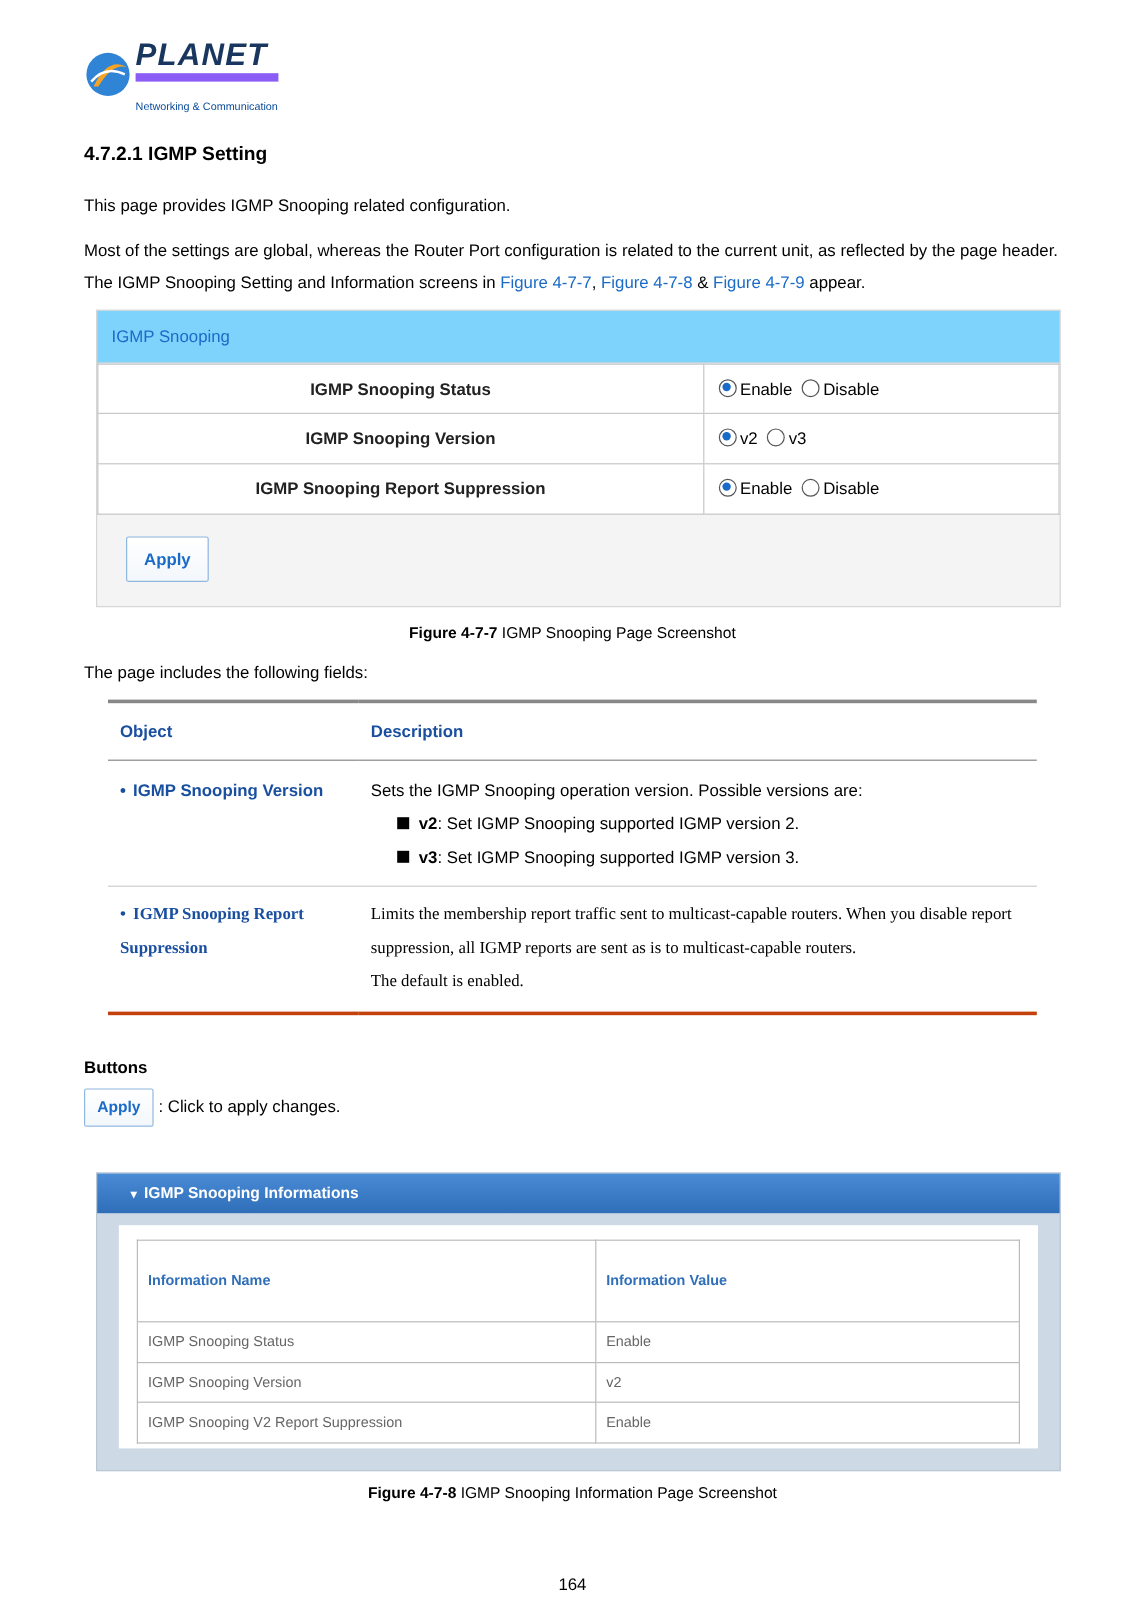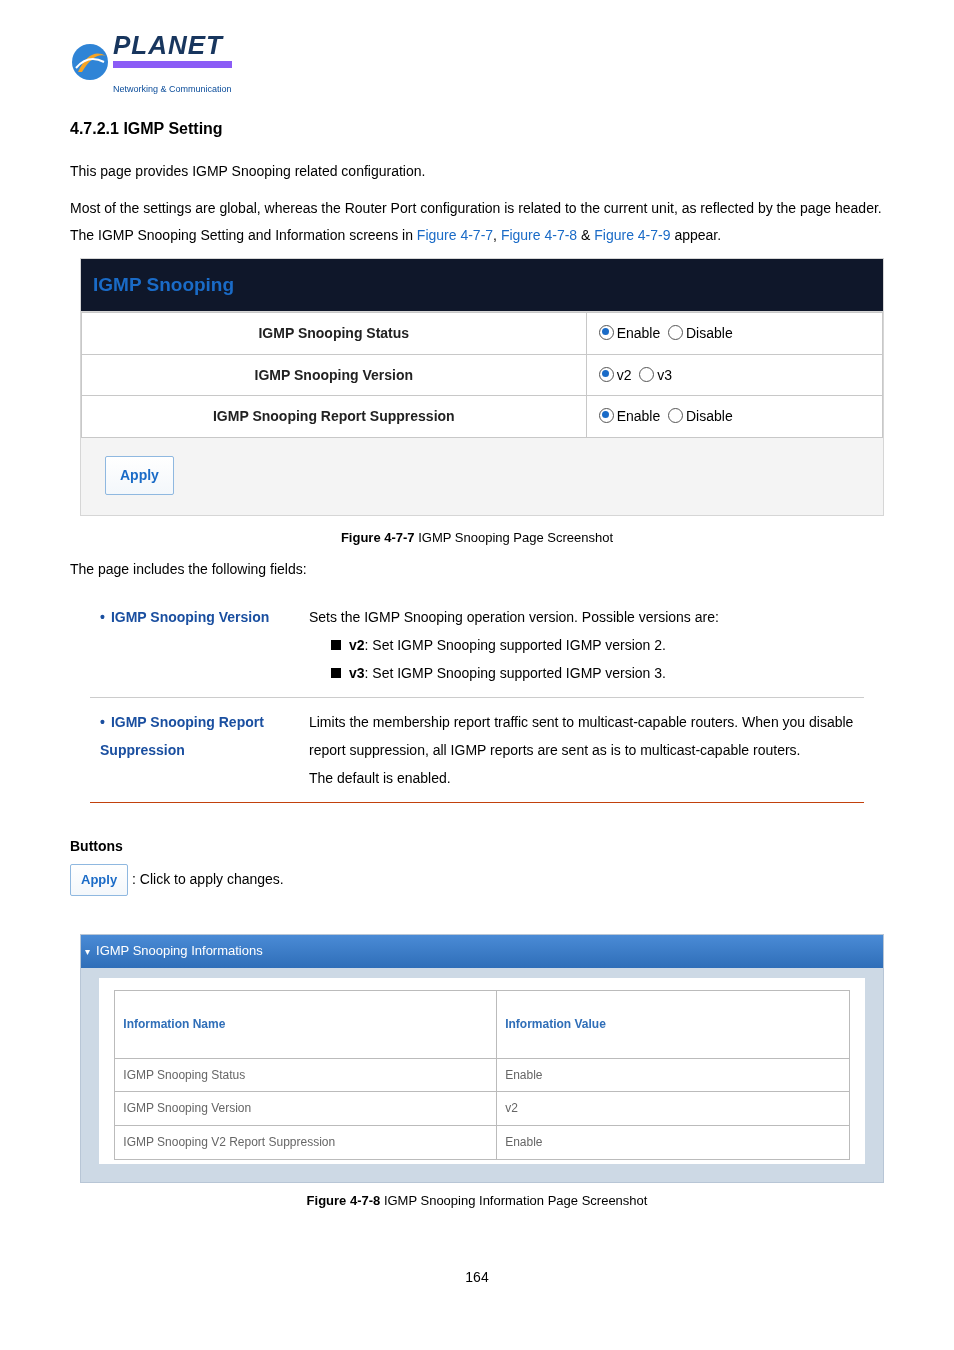--- a/index.html
+++ b/index.html
@@ -21,25 +21,25 @@
   p { margin: 6px 0 10px; }
   .fig-link { color:#1a6bc7; }
 
   
   .scr1 {
     border:1px solid #d6d6d6;
     background:#f4f4f4;
     margin: 8px 0 10px 10px;
   }
   .scr1-title {
-    background:#0f172a;
+    background:#7dd3fc;
     border-bottom:1px solid #d6d6d6;
     color:#1a6bc7;
-    font-weight:bold;
-    font-size:19px;
+    font-weight:normal;
+    font-size:14px;
     padding:8px 12px;
   }
   .scr1-table { width:100%; border-collapse:collapse; }
   .scr1-table td {
     border:1px solid #c8c8c8;
     padding:7px 12px;
     font-size:14px;
     background:#fff;
   }
   .scr1-table td.label {
@@ -83,41 +83,41 @@
     border-top:3px solid #888; border-bottom:1px solid #888;
     padding:10px 10px; font-size:14px;
   }
   .desc-table td {
     border-bottom:1px solid #ccc;
     padding:10px 10px;
     vertical-align:top;
     font-size:14px;
     line-height:2.0;
   }
-  .desc-table tr:last-child td { border-bottom:1px solid #c2410c;}
+  .desc-table tr:last-child td { border-bottom:3px solid #c2410c;font-family:Liberation Serif, serif;}
   .obj-col { width:27%; color:#1a4fa0; font-weight:bold; }
   .obj-col .bullet { color:#1a4fa0; margin-right:6px;}
   .sq { display:inline-block; width:10px; height:10px; background:#000; margin:0 8px 0 22px; vertical-align:0;}
   .desc-bold { font-weight:bold; }
 
   .buttons-h { font-weight:bold; margin:30px 0 4px 0; }
 
   
   .scr2-outer {
     margin:38px 0 0 10px;
     background:#cdd9e5;
     padding:0 0 18px;
     border:1px solid #b8c6d6;
   }
   .scr2-bar {
     background:linear-gradient(#4a8bd6,#2f6eb8);
     color:#fff;
-    font-weight:normal;
+    font-weight:bold;
     font-size:13px;
-    padding:4px 4px;
+    padding:4px 28px;
   }
   .scr2-bar .arrow { margin-right:6px; font-size:10px;}
   .scr2-inner {
     background:#fff;
     margin:10px 18px 0 18px;
     padding:12px 0 4px;
   }
   .scr2-table {
     width:96%; margin:0 auto; border-collapse:collapse;
     font-size:12px;
@@ -192,20 +192,24 @@
 
 <div class="caption">
   <b>Figure 4-7-7</b><span> IGMP Snooping Page Screenshot</span>
 </div>
 
 <p>The page includes the following fields:</p>
 
 <div class="desc-wrap">
 <table class="desc-table">
   <tbody>
+        <tr>
+    <th>Object</th>
+    <th>Description</th>
+  </tr>
   <tr>
     <td class="obj-col"><span class="bullet">•</span><span>IGMP Snooping Version</span></td>
     <td>
       <div>Sets the IGMP Snooping operation version. Possible versions are:</div>
       <div><span class="sq"></span><span class="desc-bold">v2</span><span>: Set IGMP Snooping supported IGMP version 2.</span></div>
       <div><span class="sq"></span><span class="desc-bold">v3</span><span>: Set IGMP Snooping supported IGMP version 3.</span></div>
     </td>
   </tr>
   <tr>
     <td class="obj-col"><span class="bullet">•</span><span>IGMP Snooping Report Suppression</span></td>

